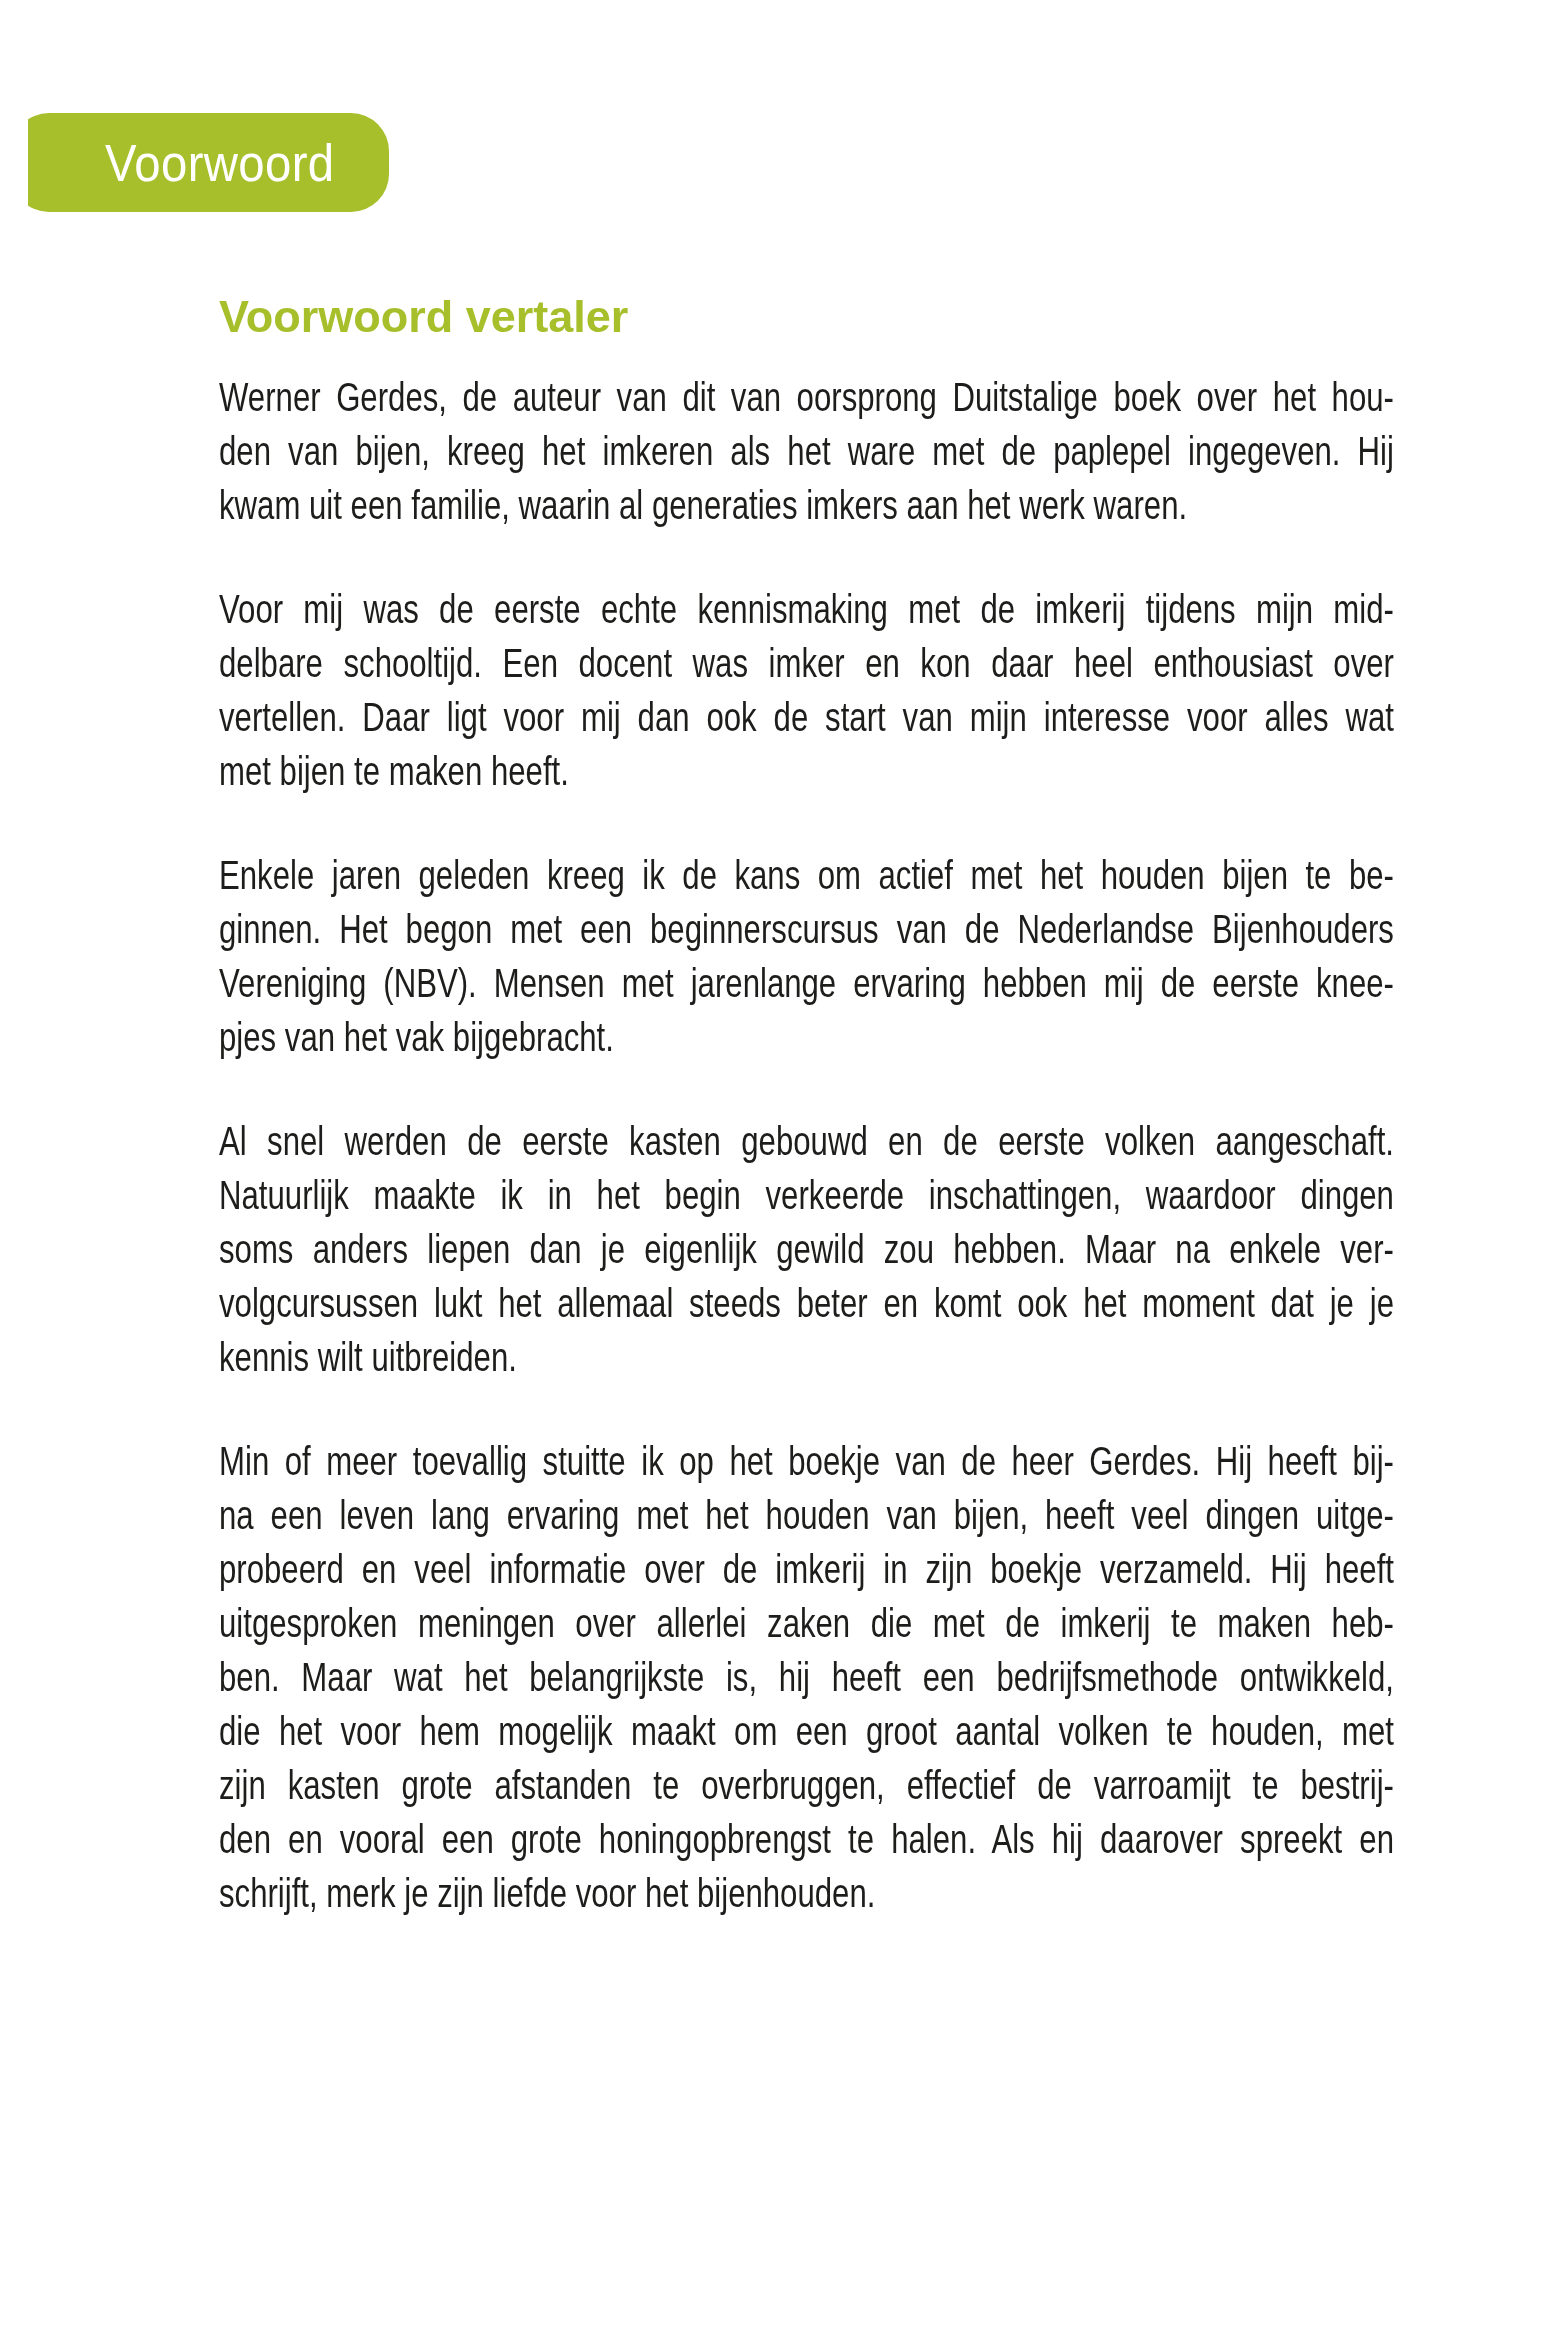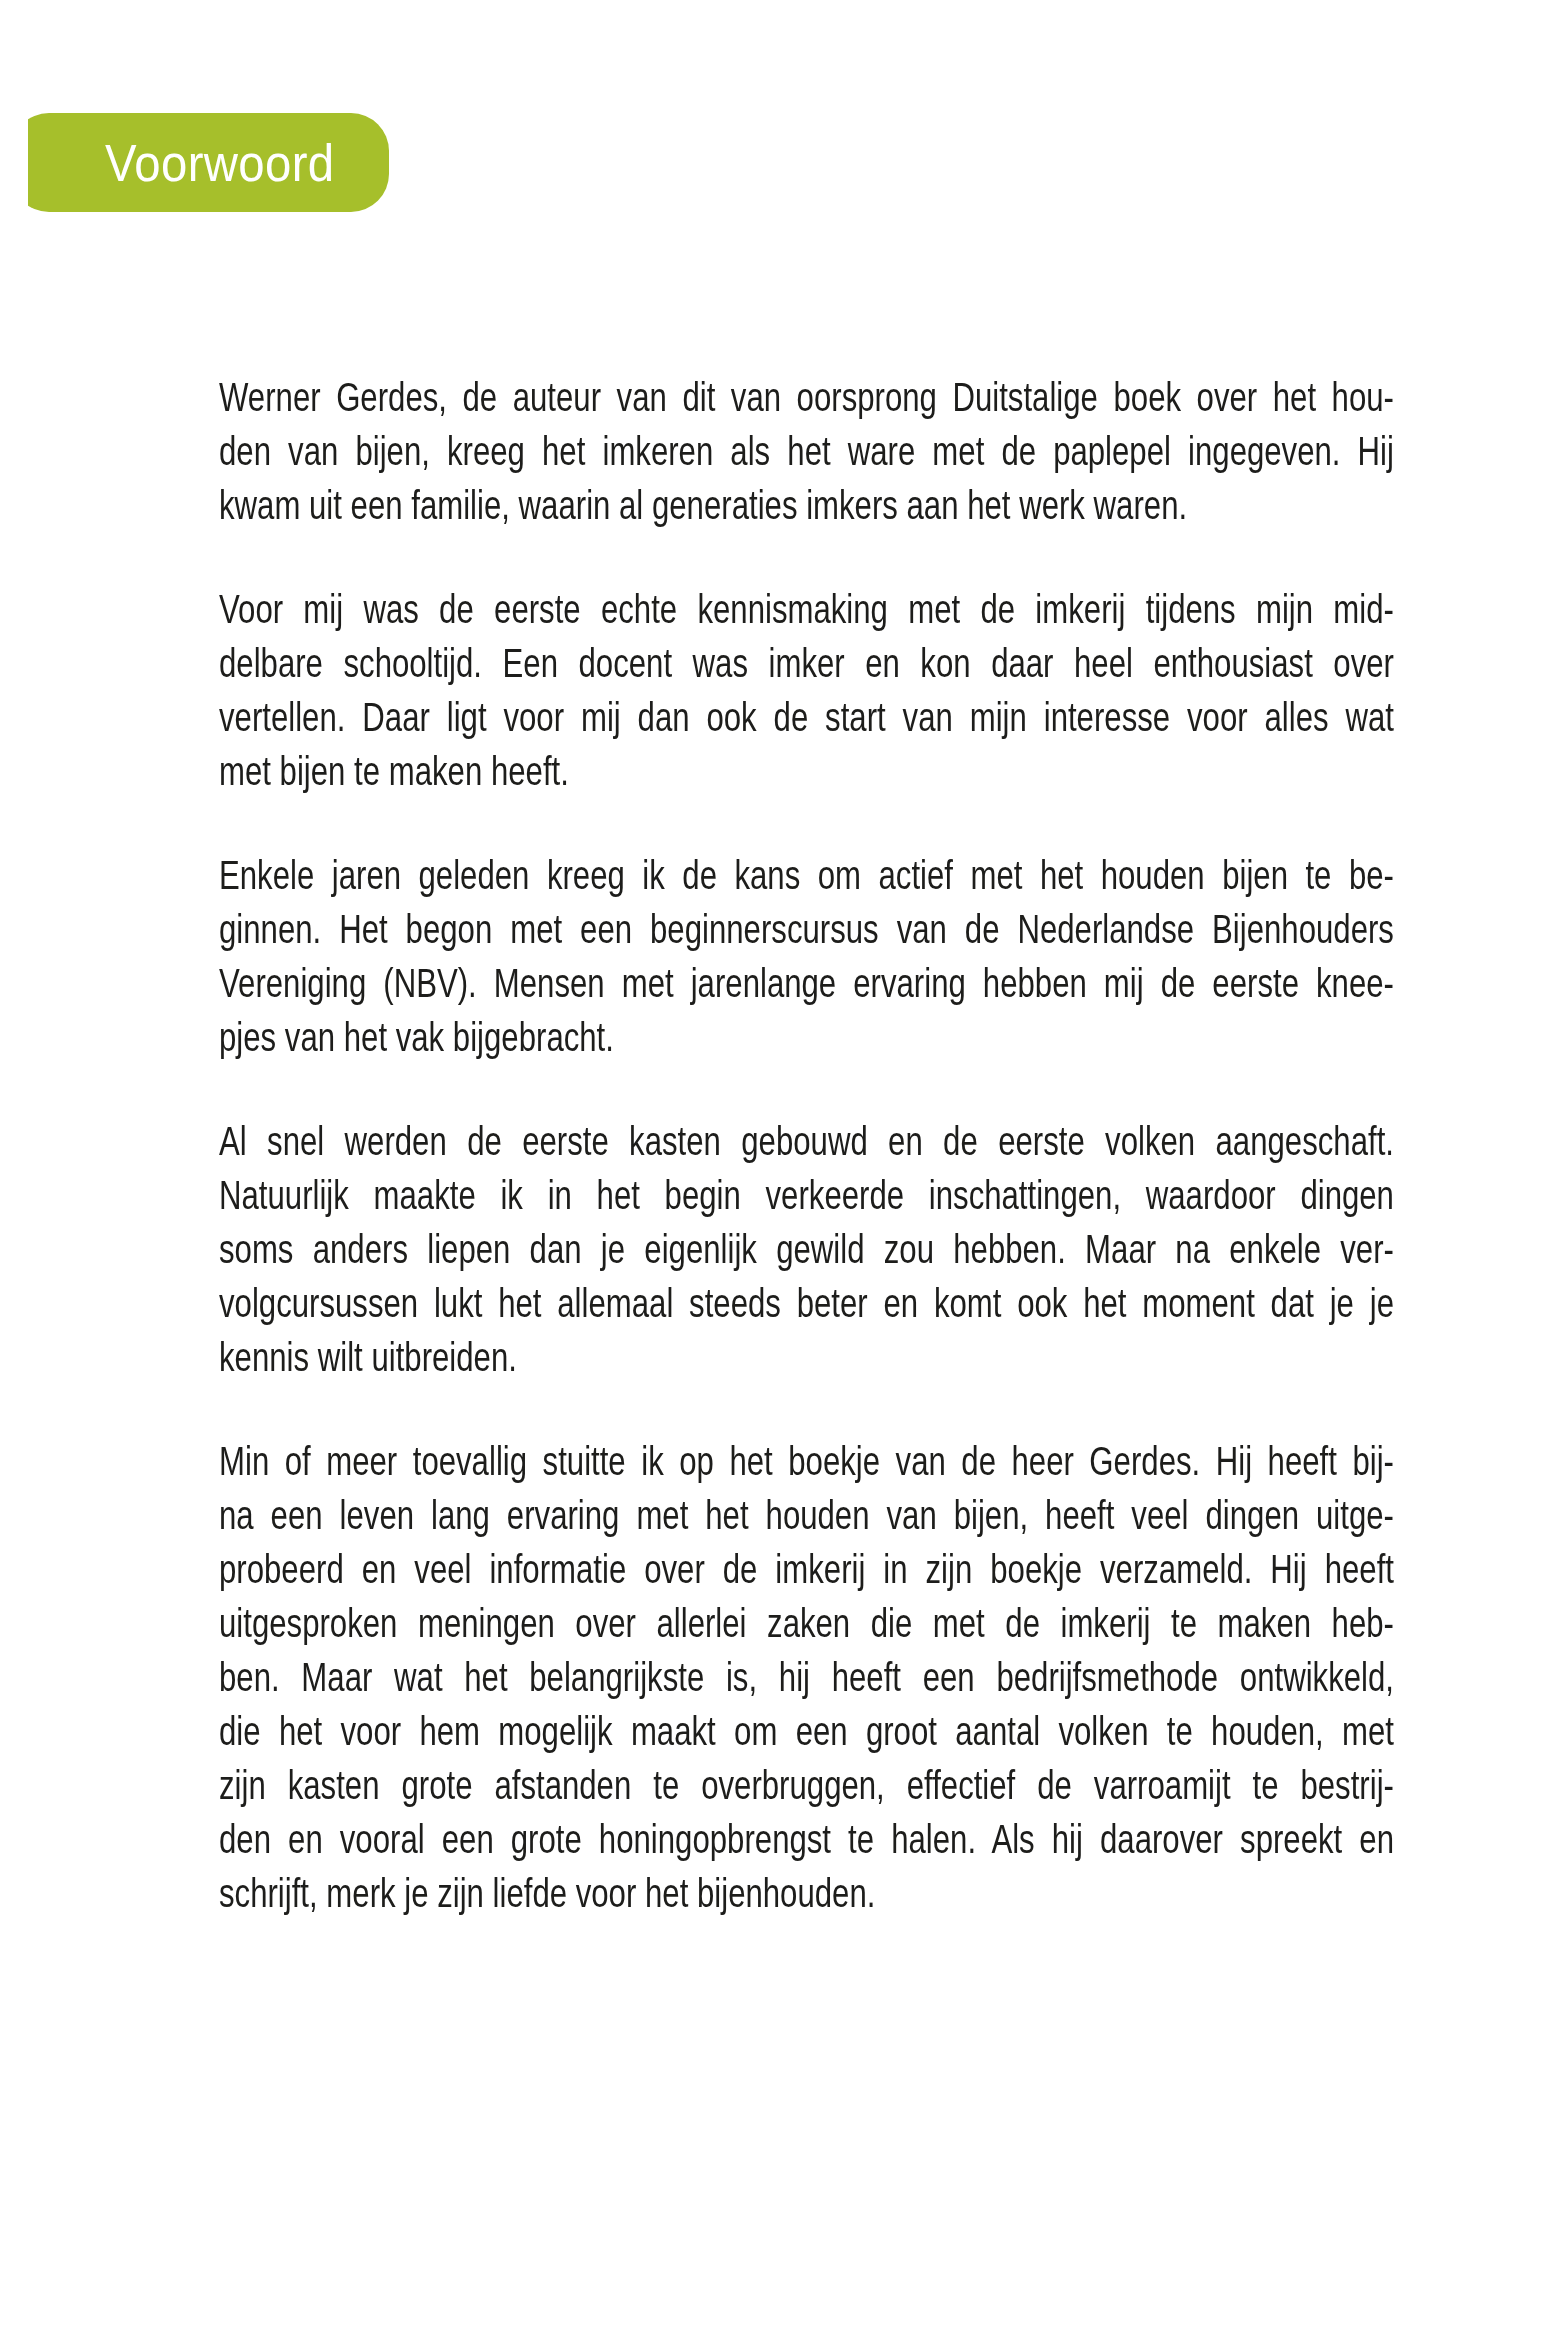--- a/index.html
+++ b/index.html
@@ -73,20 +73,21 @@
 </style>
 </head>
 <body>
 
 <div class="page" style="--accent: #a6bf2b; --ink: #1d1d1b; --page-bg: #ffffff;">
 
   <div class="chapter-tab">
     <span class="tab-label">Voorwoord</span>
   </div>
 
+  <h1 class="section-heading">Voorwoord vertaler</h1>
 
   <div class="body-text">
       <div class="paragraph">
         <div class="line fill">Werner Gerdes, de auteur van dit van oorsprong Duitstalige boek over het hou-</div>
         <div class="line fill">den van bijen, kreeg het imkeren als het ware met de paplepel ingegeven. Hij</div>
         <div class="line last">kwam uit een familie, waarin al generaties imkers aan het werk waren.</div>
       </div>
       <div class="paragraph">
         <div class="line fill">Voor mij was de eerste echte kennismaking met de imkerij tijdens mijn mid-</div>
         <div class="line fill">delbare schooltijd. Een docent was imker en kon daar heel enthousiast over</div>

